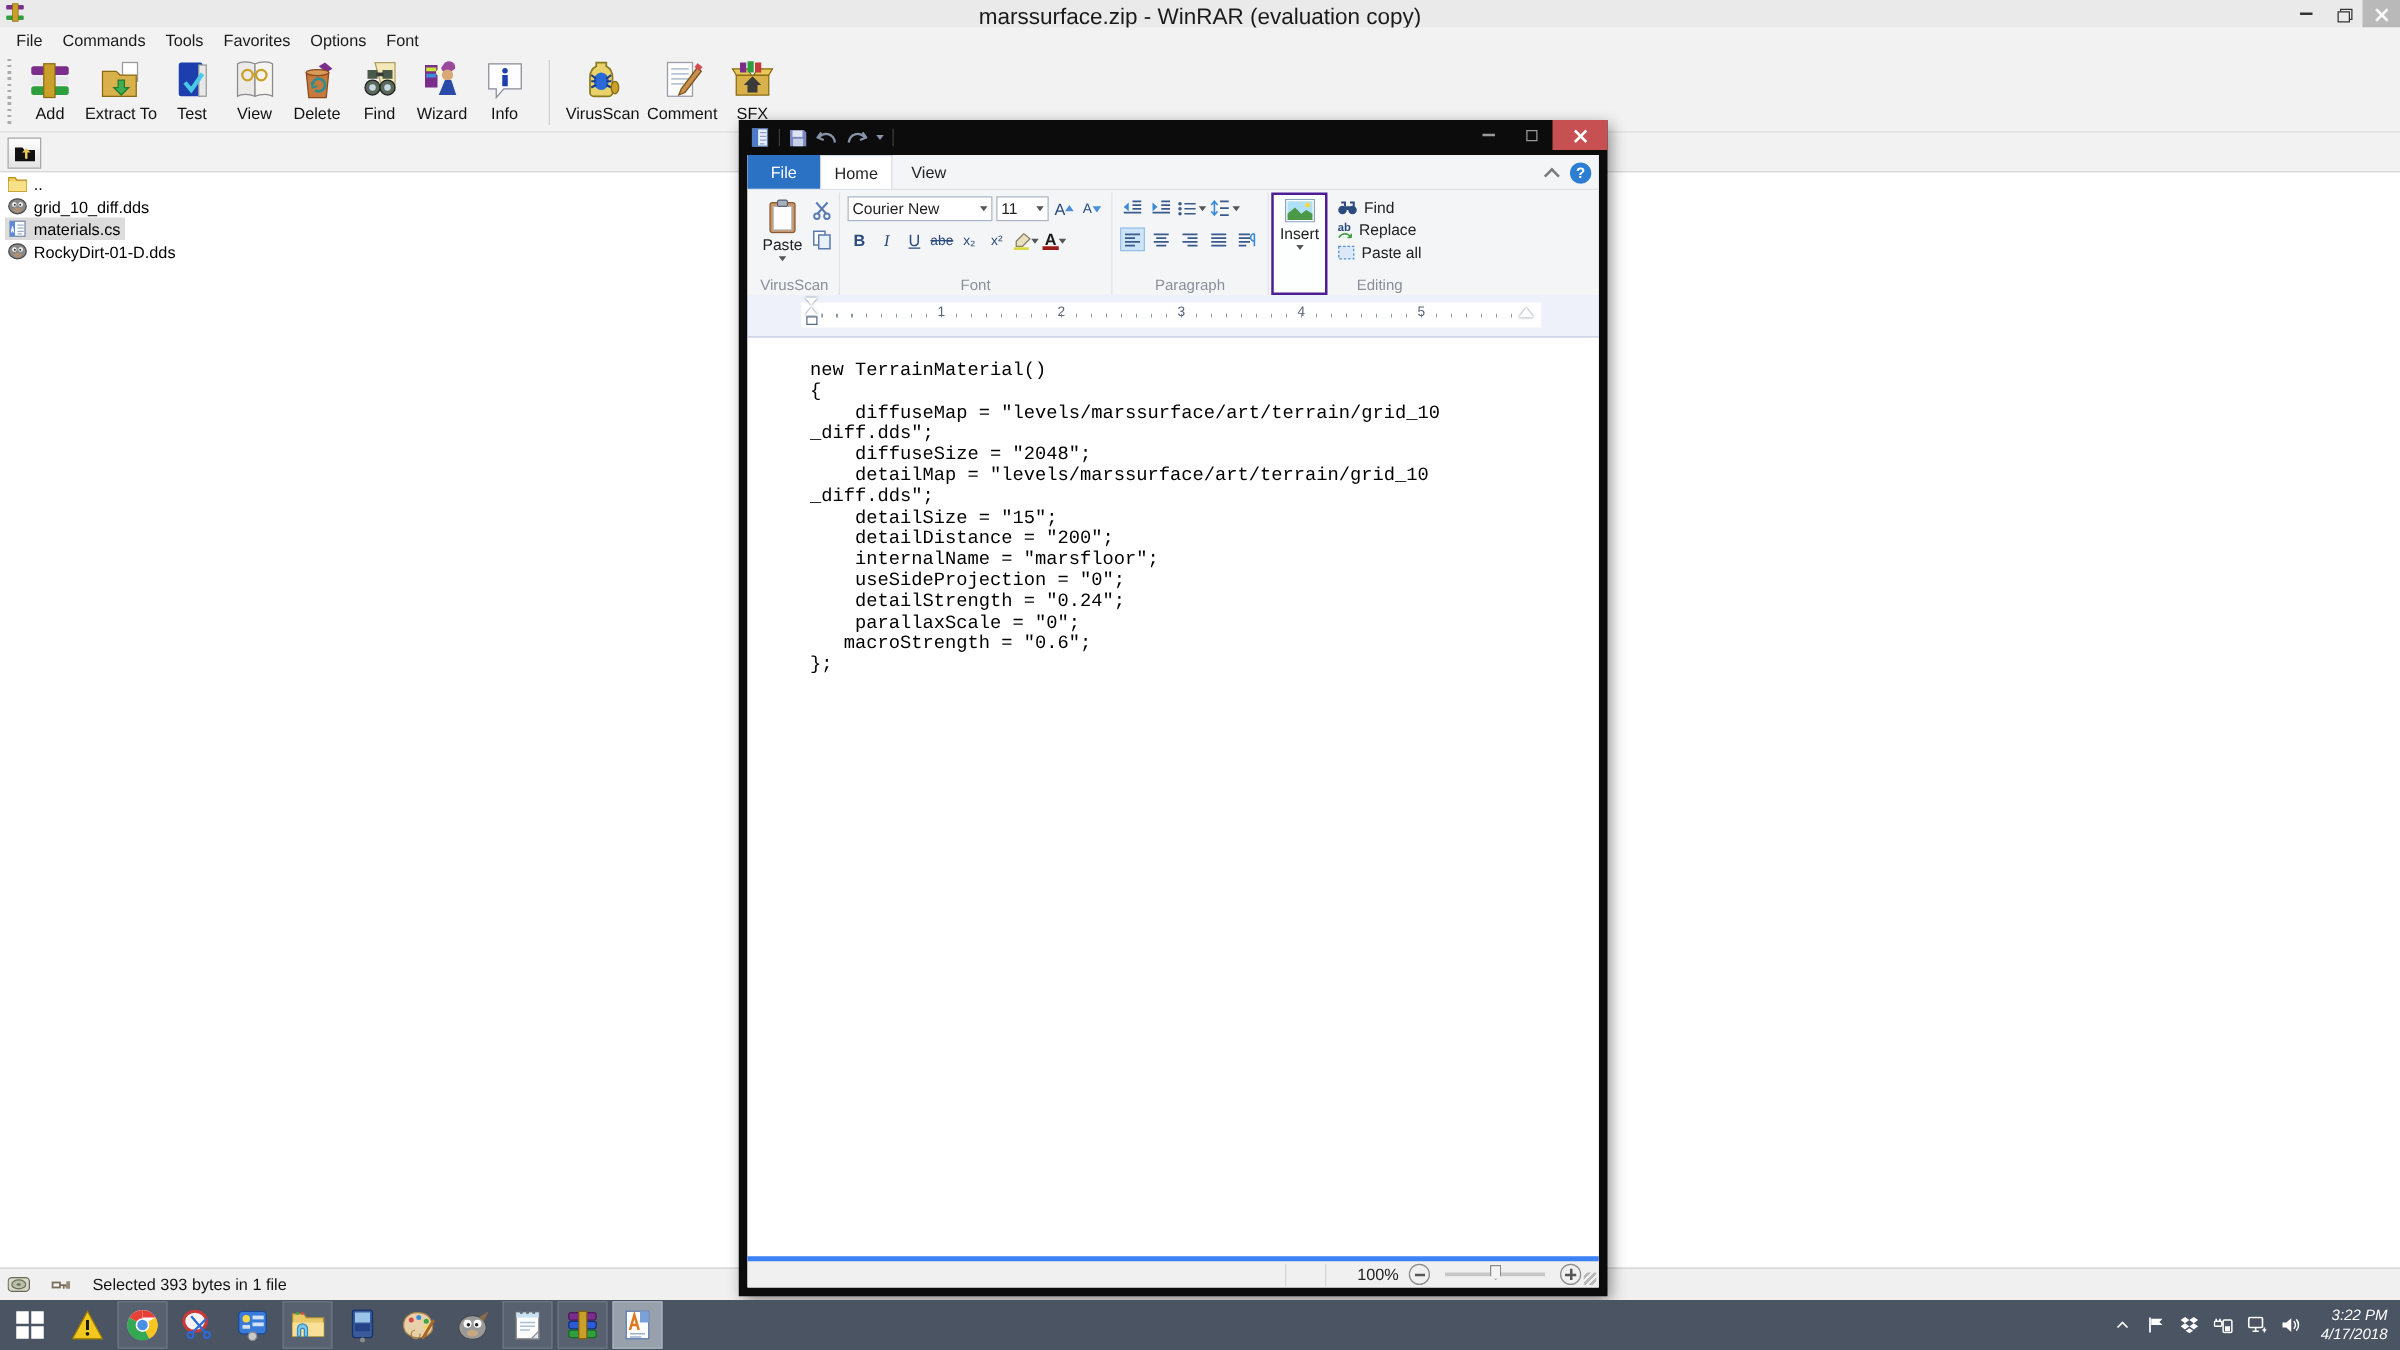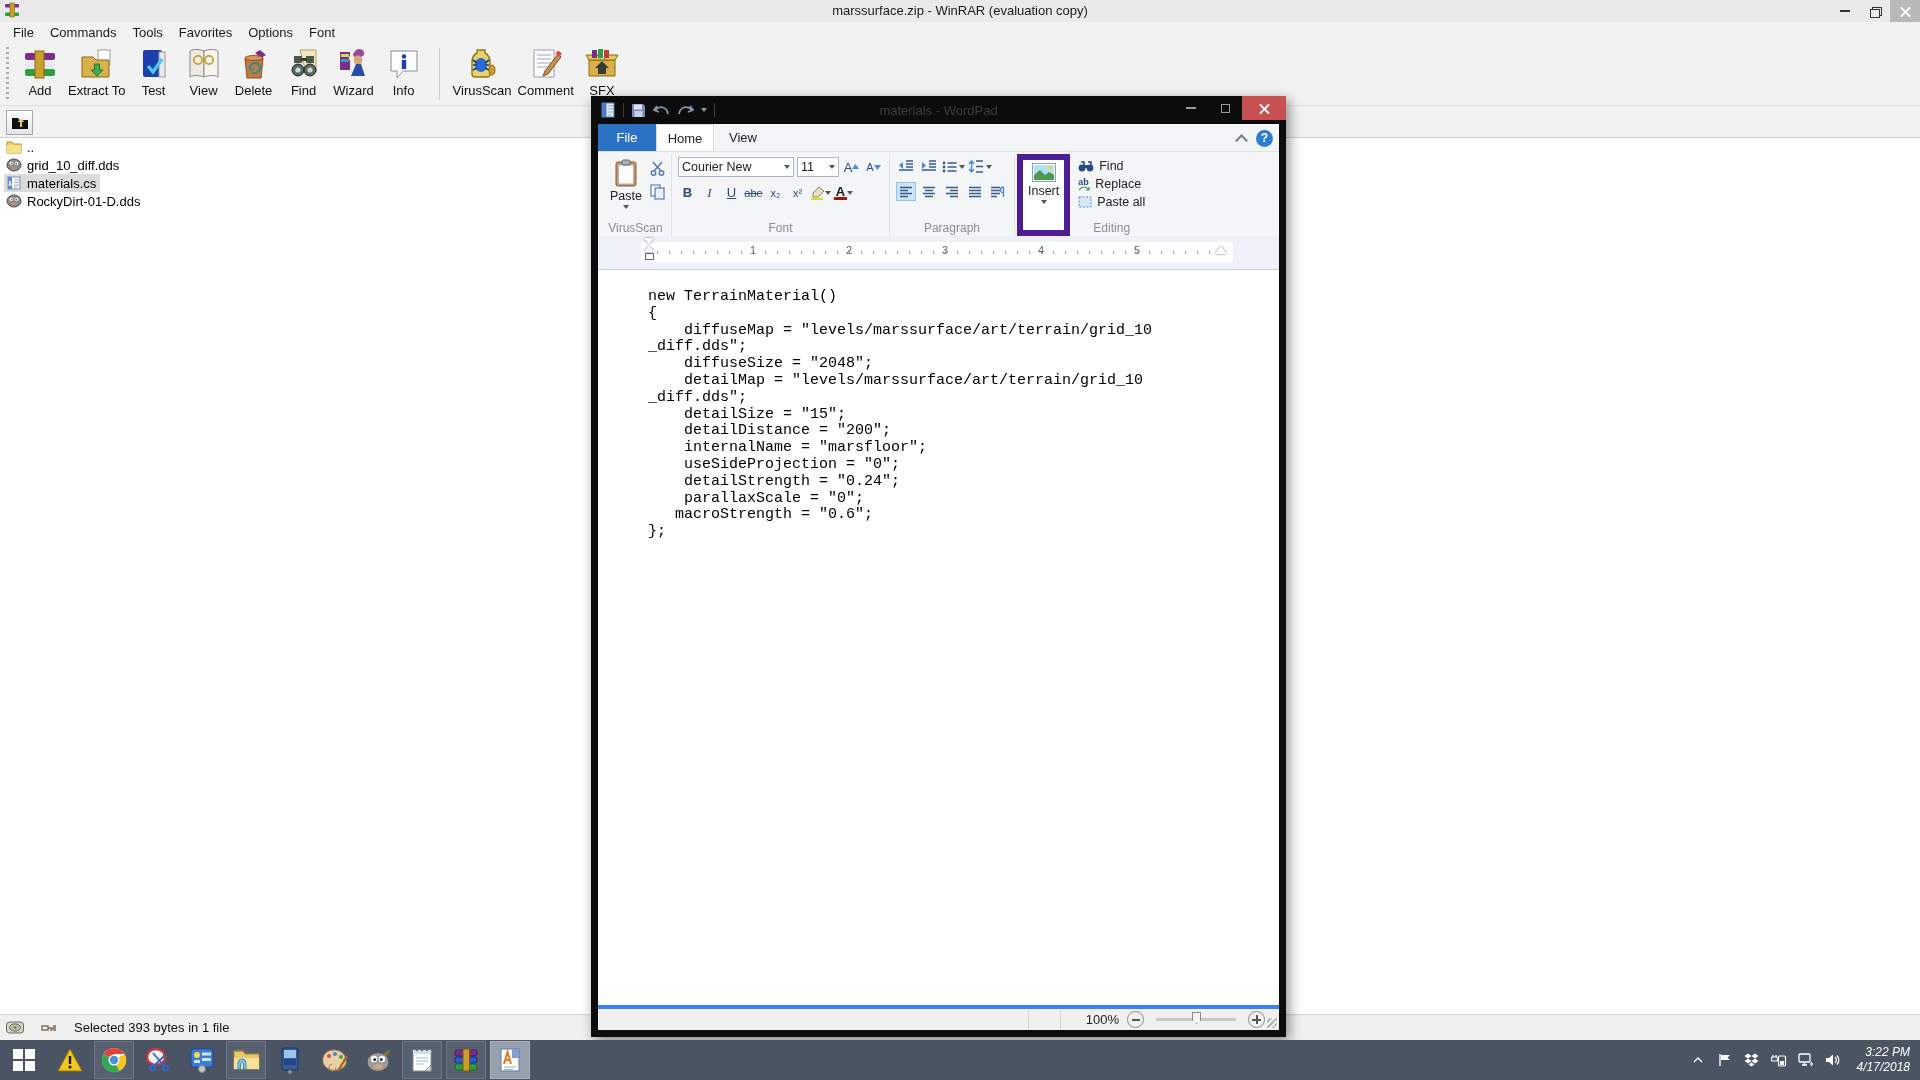--- a/index.html
+++ b/index.html
@@ -4,21 +4,21 @@
 <style>
   *{margin:0;padding:0;box-sizing:border-box;}
   html,body{width:1920px;height:1080px;overflow:hidden;}
   body{font-family:"Liberation Sans",sans-serif;background:#efefef;position:relative;}
   svg{display:block;}
 
   
   #winrar{position:absolute;inset:0;background:#efefef;}
   .wr-titlebar{position:absolute;top:0;left:0;width:100%;height:22px;background:#eaeaea;}
   .wr-appicon{position:absolute;left:4px;top:2px;}
-  .wr-title{position:absolute;left:0;right:0;top:3px;text-align:center;font-size:13px;color:#1a1a1a;}
+  .wr-title{position:absolute;left:0;right:0;top:3px;text-align:center;font-size:18px;color:#1a1a1a;}
   .wr-controls{position:absolute;right:0;top:0;height:22px;display:flex;}
   .wr-ctrl{width:30px;height:22px;display:flex;align-items:center;justify-content:center;}
   .wr-ctrl.close{background:#b9b9b9;}
   .minbar{width:10px;height:2px;background:#333;}
   .restore-sq{position:relative;width:10px;height:9px;}
   .restore-sq::before{content:'';position:absolute;left:2px;top:0;width:8px;height:7px;border:1px solid #333;}
   .restore-sq::after{content:'';position:absolute;left:0;top:2px;width:8px;height:7px;border:1px solid #333;background:#eaeaea;}
   .x-icon{position:relative;width:11px;height:11px;}
   .x-icon::before,.x-icon::after{content:'';position:absolute;left:-1px;top:5px;width:13px;height:2px;background:#fafafa;}
   .x-icon::before{transform:rotate(45deg);}
@@ -69,21 +69,21 @@
   .combo{height:20px;border:1px solid #abb6c4;background:#fff;display:flex;align-items:center;font-size:12.5px;color:#222;padding:0 3px;justify-content:space-between;}
   .combo.name{width:116px;}
   .combo.size{width:42px;}
   .fbtn{min-width:19px;height:19px;display:flex;align-items:center;justify-content:center;font-size:13px;color:#2b4a7d;}
   .fbtn.bold{font-weight:bold;}
   .fbtn.italic{font-style:italic;font-family:"Liberation Serif",serif;}
   .fbtn.underl{text-decoration:underline;}
   .fbtn.strike{text-decoration:line-through;font-size:11px;}
   .pbtn{min-width:20px;height:19px;display:flex;align-items:center;justify-content:center;gap:2px;}
   .pbtn.sel{background:#cde4f7;border:1px solid #9ac0e8;}
-  .insert-box{border:6px solid #4c1d95;background:#fdfefe;margin:0 2px;padding:3px 5px 2px;display:flex;flex-direction:column;align-items:center;font-size:12.5px;color:#222;gap:2px;}
+  .insert-box{border:2px solid #4c1d95;background:#fdfefe;margin:0 2px;padding:3px 5px 2px;display:flex;flex-direction:column;align-items:center;font-size:12.5px;color:#222;gap:2px;}
   .ed-rows{display:flex;flex-direction:column;gap:4px;padding-top:2px;}
   .ed-item{display:flex;align-items:center;gap:5px;font-size:12.5px;color:#222;}
   .wp-ruler{height:34px;background:#eef1f9;border-bottom:1px solid #c2cddf;position:relative;}
   .ruler-active{position:absolute;left:43px;top:6px;width:592px;height:20px;background:#fff;}
   .ruler-ticks{position:absolute;left:16px;right:8px;top:9px;height:3px;background:repeating-linear-gradient(to right,#8a97ad 0 1px,transparent 1px 12px);}
   .ruler-num{position:absolute;top:2px;font-size:11px;color:#5a6578;}
   .ind-marker{position:absolute;left:3px;top:-4px;width:11px;height:24px;}
   .tri{width:0;height:0;position:absolute;left:0;}
   .tri.down{border-left:5px solid transparent;border-right:5px solid transparent;border-top:6px solid #fff;filter:drop-shadow(0 0 1px #5a6a85);top:0;}
   .tri.up{border-left:5px solid transparent;border-right:5px solid transparent;border-bottom:6px solid #fff;filter:drop-shadow(0 0 1px #5a6a85);top:8px;}
@@ -375,21 +375,20 @@
           <path d="M4 3 L1 7 l5 2" fill="none" stroke="#8a94a8" stroke-width="1.8"></path>
           <path d="M2 7 c5-5 12-3 13 4" fill="none" stroke="#8a94a8" stroke-width="1.8"></path>
         </svg>
       <svg width="17" height="14" viewBox="0 0 17 14">
           <path d="M13 3 l3 4 -5 2" fill="none" stroke="#8a94a8" stroke-width="1.8"></path>
           <path d="M15 7 C10 2 3 4 2 11" fill="none" stroke="#8a94a8" stroke-width="1.8"></path>
         </svg>
       <span class="caret-down" style="border-top-color:#8a94a8"></span>
       <span class="qat-sep"></span>
     </span>
-    <span class="wp-title">materials - WordPad</span>
     <span class="wp-controls">
       <span class="wp-ctrl">
           <span class="minbar"></span>
         </span>
       <span class="wp-ctrl">
           <span class="wp-maxsq"></span>
         </span>
       <span class="wp-ctrl close">
           <span class="x-icon"></span>
         </span>

